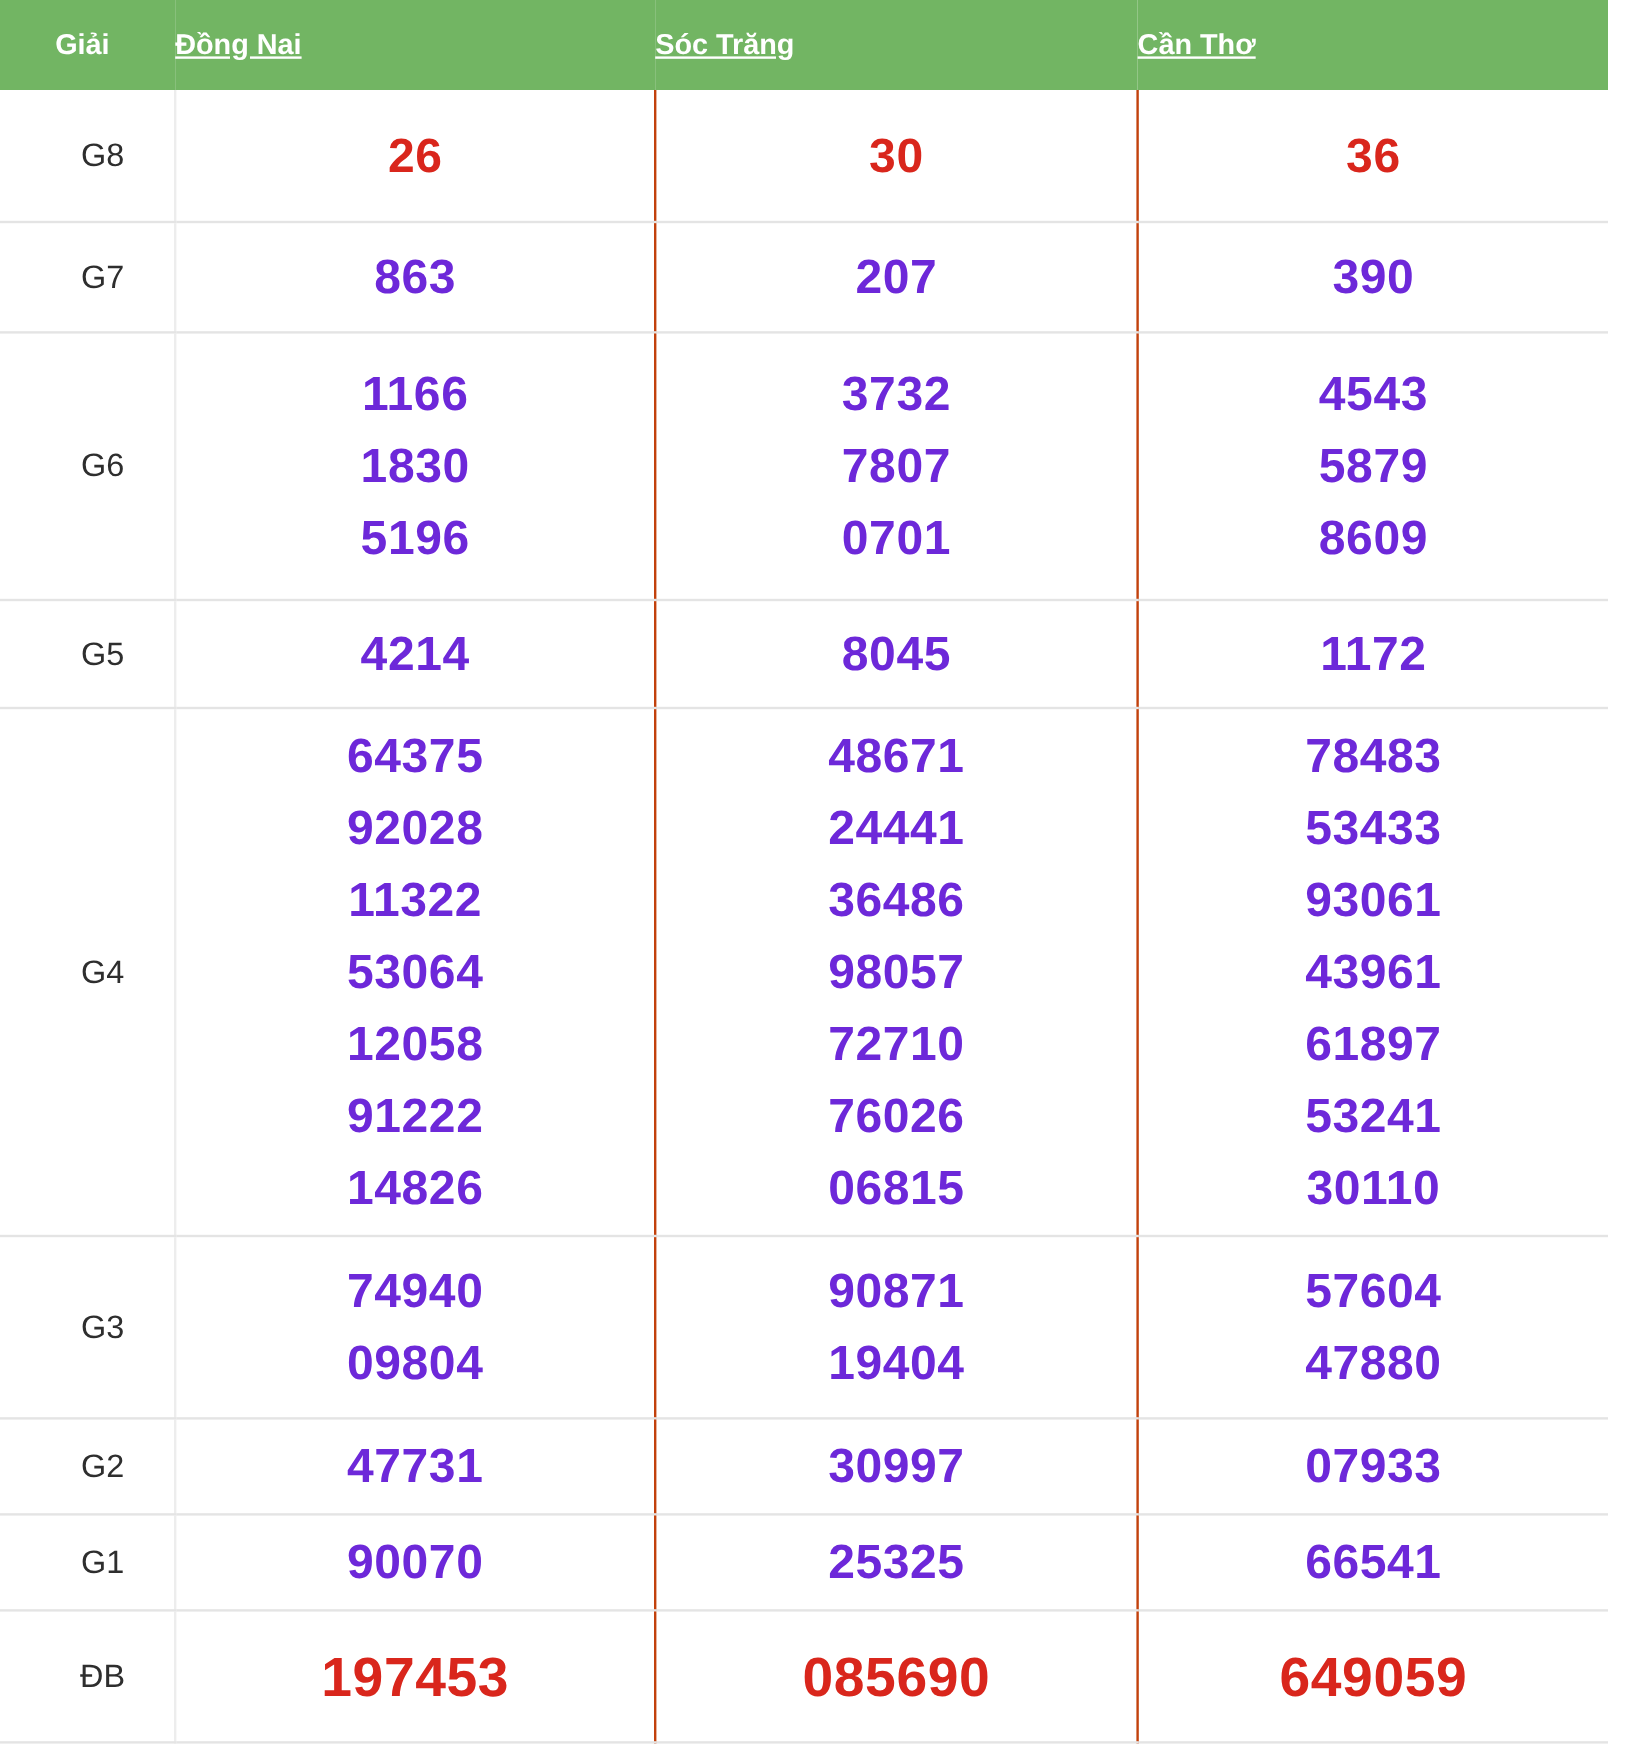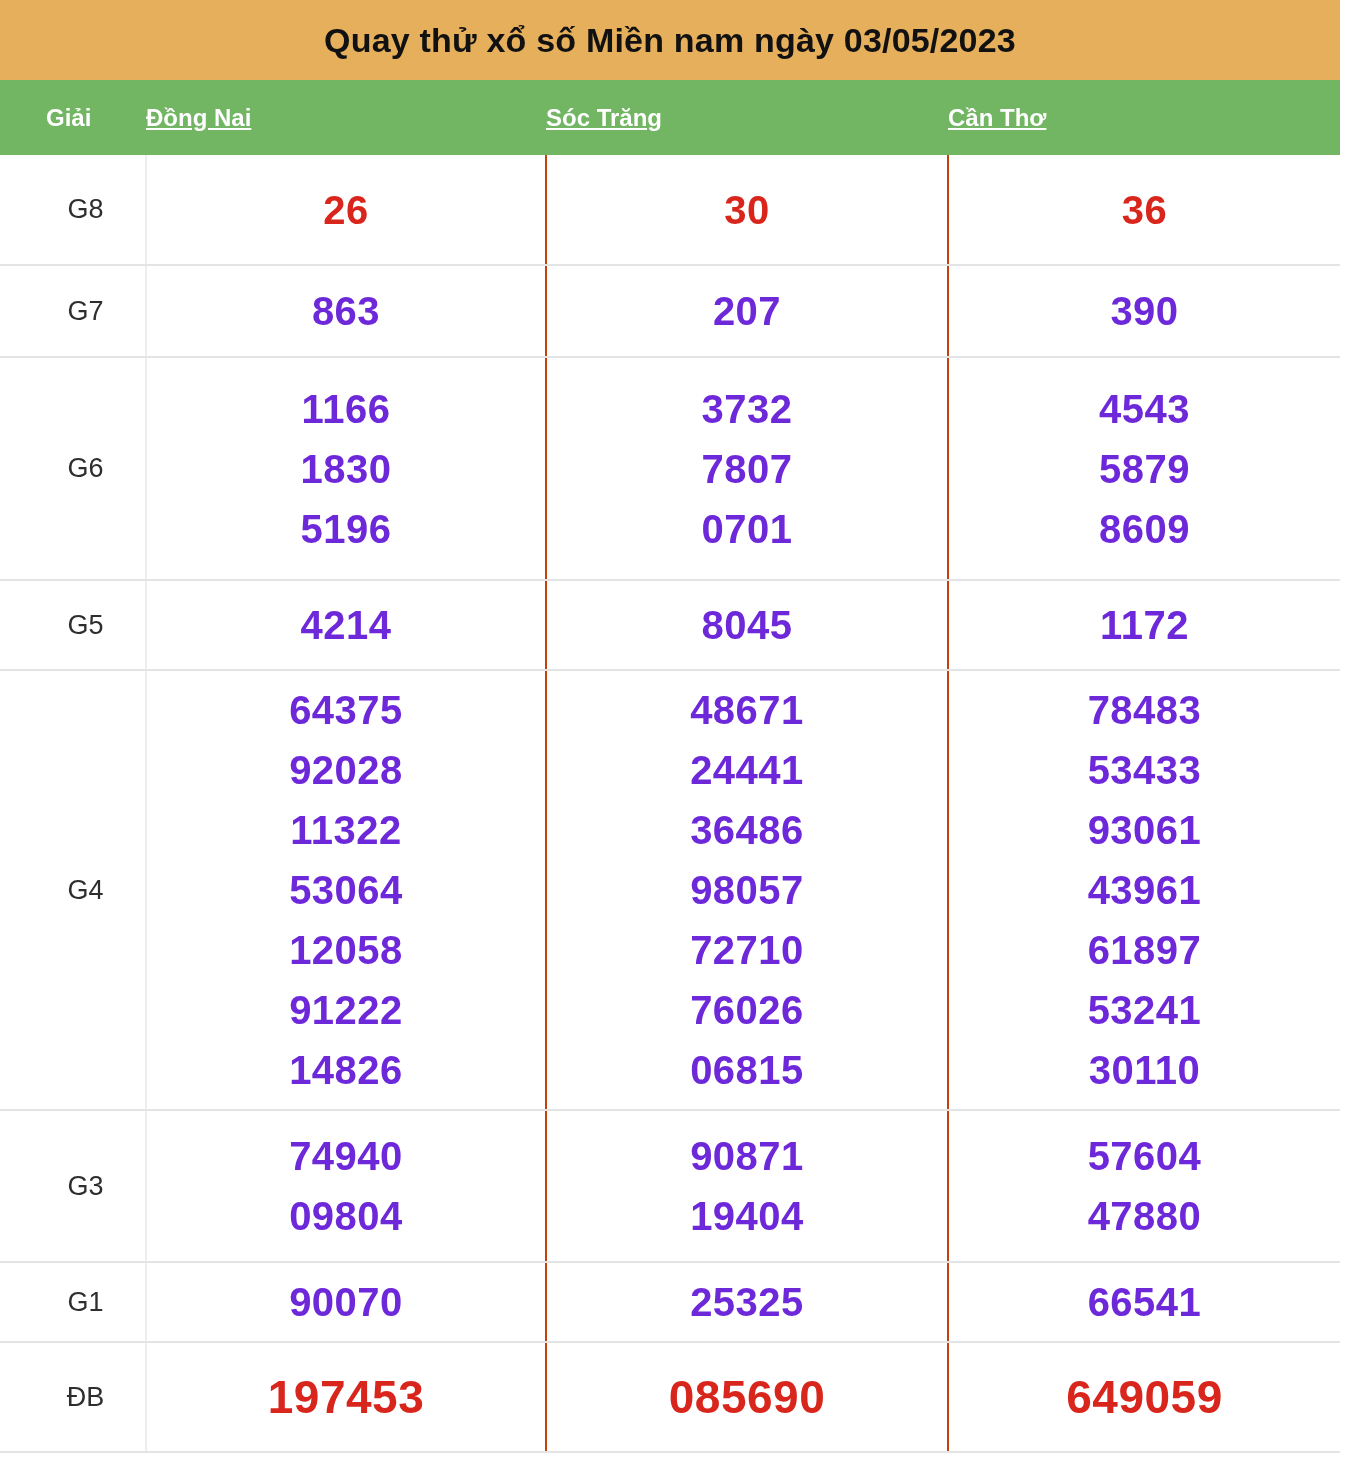--- a/index.html
+++ b/index.html
@@ -105,23 +105,20 @@
   tr.r-g3 td { height: 152px; }
   tr.r-g2 td { height: 80px; }
   tr.r-g1 td { height: 80px; }
   tr.r-db td { height: 110px; }
 </style>
 </head>
 <body>
 
 <div class="page">
 
-  <div class="title-bar">
-    <span class="title-text">Quay thử xổ số Miền nam ngày 03/05/2023</span>
-  </div>
 
   <table class="lottery-table">
     <colgroup>
       <col class="c-prize">
       <col class="c-prov1">
       <col class="c-prov2">
       <col class="c-prov3">
     </colgroup>
     <thead>
       <tr>
@@ -260,20 +257,38 @@
               <span class="num">19404</span>
             </div>
           </td>
           <td>
             <div class="num-stack">
               <span class="num">57604</span>
               <span class="num">47880</span>
             </div>
           </td>
         </tr>
+        <tr class="r-g2">
+          <td class="prize-label">G2</td>
+          <td>
+            <div class="num-stack">
+              <span class="num">47731</span>
+            </div>
+          </td>
+          <td>
+            <div class="num-stack">
+              <span class="num">30997</span>
+            </div>
+          </td>
+          <td>
+            <div class="num-stack">
+              <span class="num">07933</span>
+            </div>
+          </td>
+        </tr>
         <tr class="r-g1">
           <td class="prize-label">G1</td>
           <td>
             <div class="num-stack">
               <span class="num">90070</span>
             </div>
           </td>
           <td>
             <div class="num-stack">
               <span class="num">25325</span>

